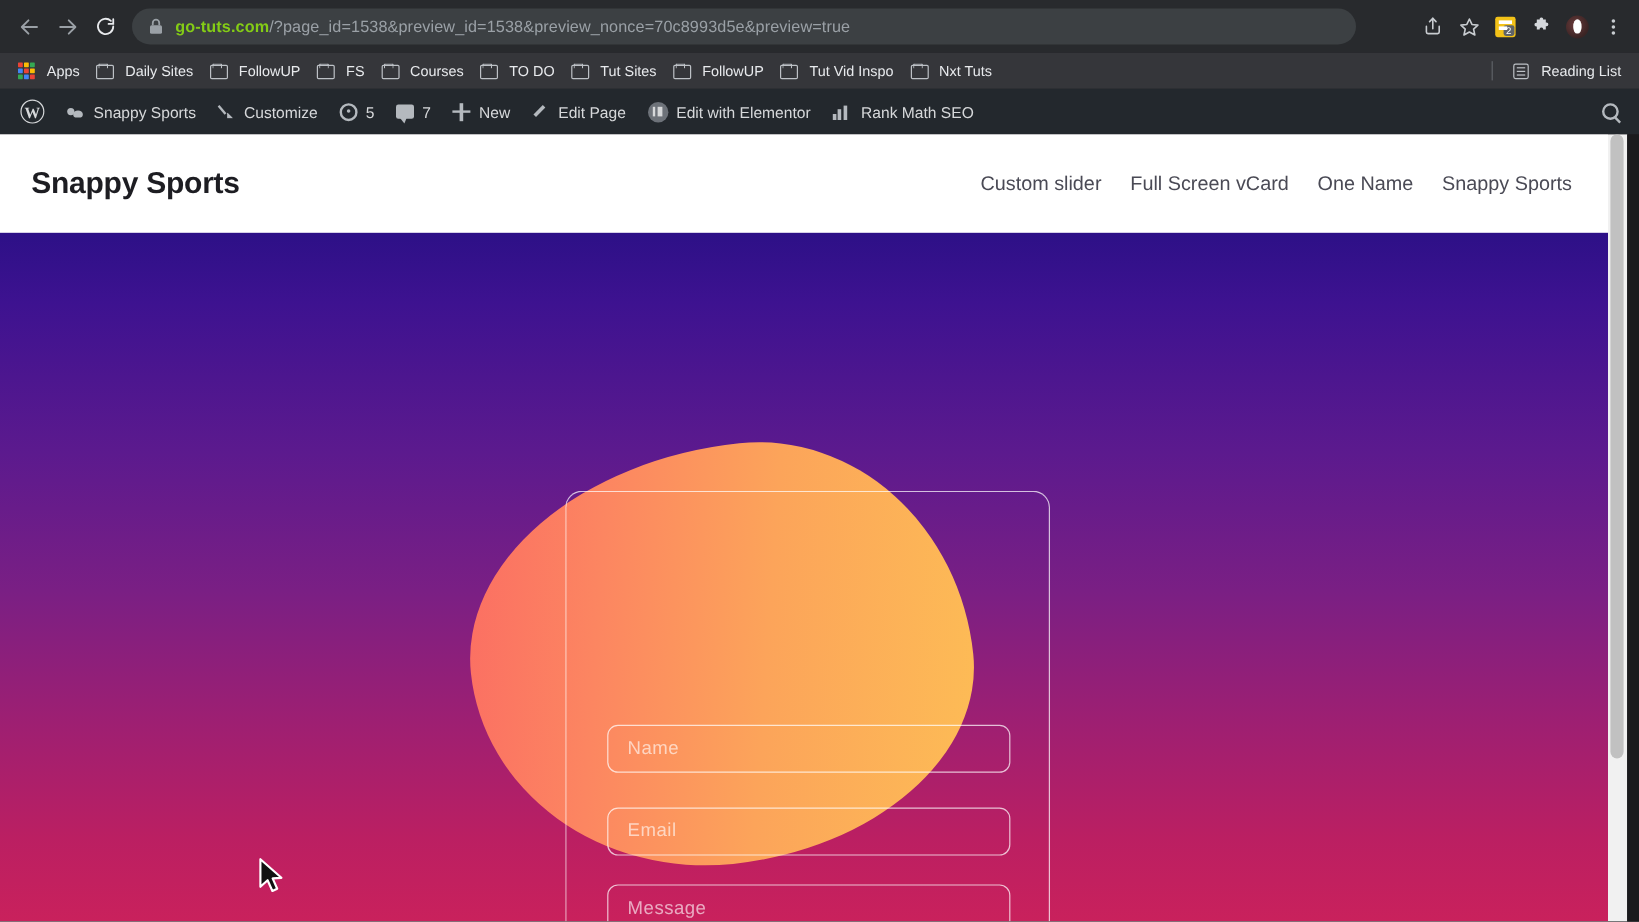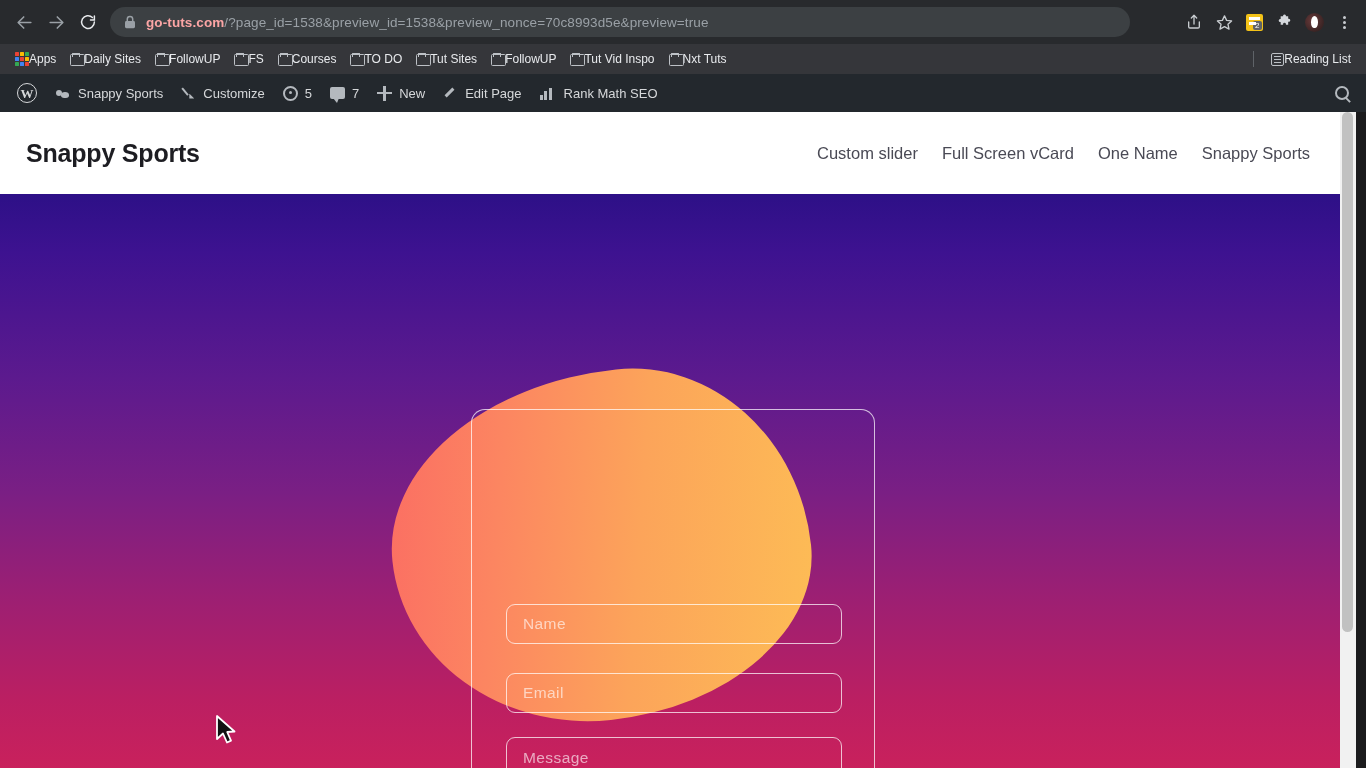--- a/index.html
+++ b/index.html
@@ -27,21 +27,21 @@
     flex: 1 1 auto; height: 30px; margin-left: 6px; margin-right: 8px;
     background: #3c4043; border-radius: 16px;
     display: flex; align-items: center; padding: 0 14px;
     max-width: 1020px;
   }
   .lock-icon { width: 12px; height: 14px; margin-right: 10px; flex: 0 0 auto; }
   .url-text {
     font-size: 13.5px; color: #9aa0a6; white-space: nowrap;
     overflow: hidden; text-overflow: ellipsis; letter-spacing: .1px;
   }
-  .url-text .host { color: #fca5a5; font-weight: bold; }
+  .url-text .host { color: #84cc16; font-weight: bold; }
   .toolbar-right { display: flex; align-items: center; gap: 2px; margin-left: auto; }
   .tb-icon {
     width: 28px; height: 28px; display: flex; align-items: center;
     justify-content: center; color: #c8ccd0; position: relative;
   }
   .ext-badge {
     width: 17px; height: 17px; background: #f3c218; border-radius: 2px; position: relative;
   }
   .ext-badge::before {
     content: ""; position: absolute; left: 3px; top: 3px; width: 11px; height: 3px; background: #fff;
@@ -64,21 +64,21 @@
   }
   .kebab { display: flex; flex-direction: column; gap: 2px; align-items: center; }
   .kebab i { width: 3px; height: 3px; background: #c8ccd0; border-radius: 50%; display: block; }
 
   
   .bookmarks-bar {
     position: absolute; top: 44px; left: 0; width: 1366px; height: 30px;
     background: #35363a; display: flex; align-items: center; padding: 0 8px;
   }
   .bm-item {
-    display: flex; align-items: center; gap: 0; padding: 3px 7px;
+    display: flex; align-items: center; gap: 10px; padding: 3px 7px;
     border-radius: 4px; color: #e8eaed; font-size: 12px; white-space: nowrap;
   }
   .apps-grid {
     width: 14px; height: 14px; display: grid;
     grid-template-columns: repeat(3, 1fr); grid-template-rows: repeat(3, 1fr); gap: 1px;
   }
   .apps-grid i { display: block; border-radius: .5px; }
   .folder-icon { width: 14px; height: 12px; position: relative; flex: 0 0 auto; }
   .folder-icon::before {
     content: ""; position: absolute; left: 0; top: 1px; width: 13px; height: 10px;
@@ -419,20 +419,27 @@
     </div>
     <div class="wp-item">
       <span class="ic-plus"></span>
       <span>New</span>
     </div>
     <div class="wp-item">
       <span class="ic-pencil"></span>
       <span>Edit Page</span>
     </div>
     <div class="wp-item">
+      <span class="ic-elementor">
+          <i></i>
+          <i class="wide"></i>
+        </span>
+      <span>Edit with Elementor</span>
+    </div>
+    <div class="wp-item">
       <span class="ic-rank">
           <i style="height:5px"></i>
           <i style="height:9px"></i>
           <i style="height:12px"></i>
         </span>
       <span>Rank Math SEO</span>
     </div>
 
     <div class="wp-right">
       <div class="wp-item">

